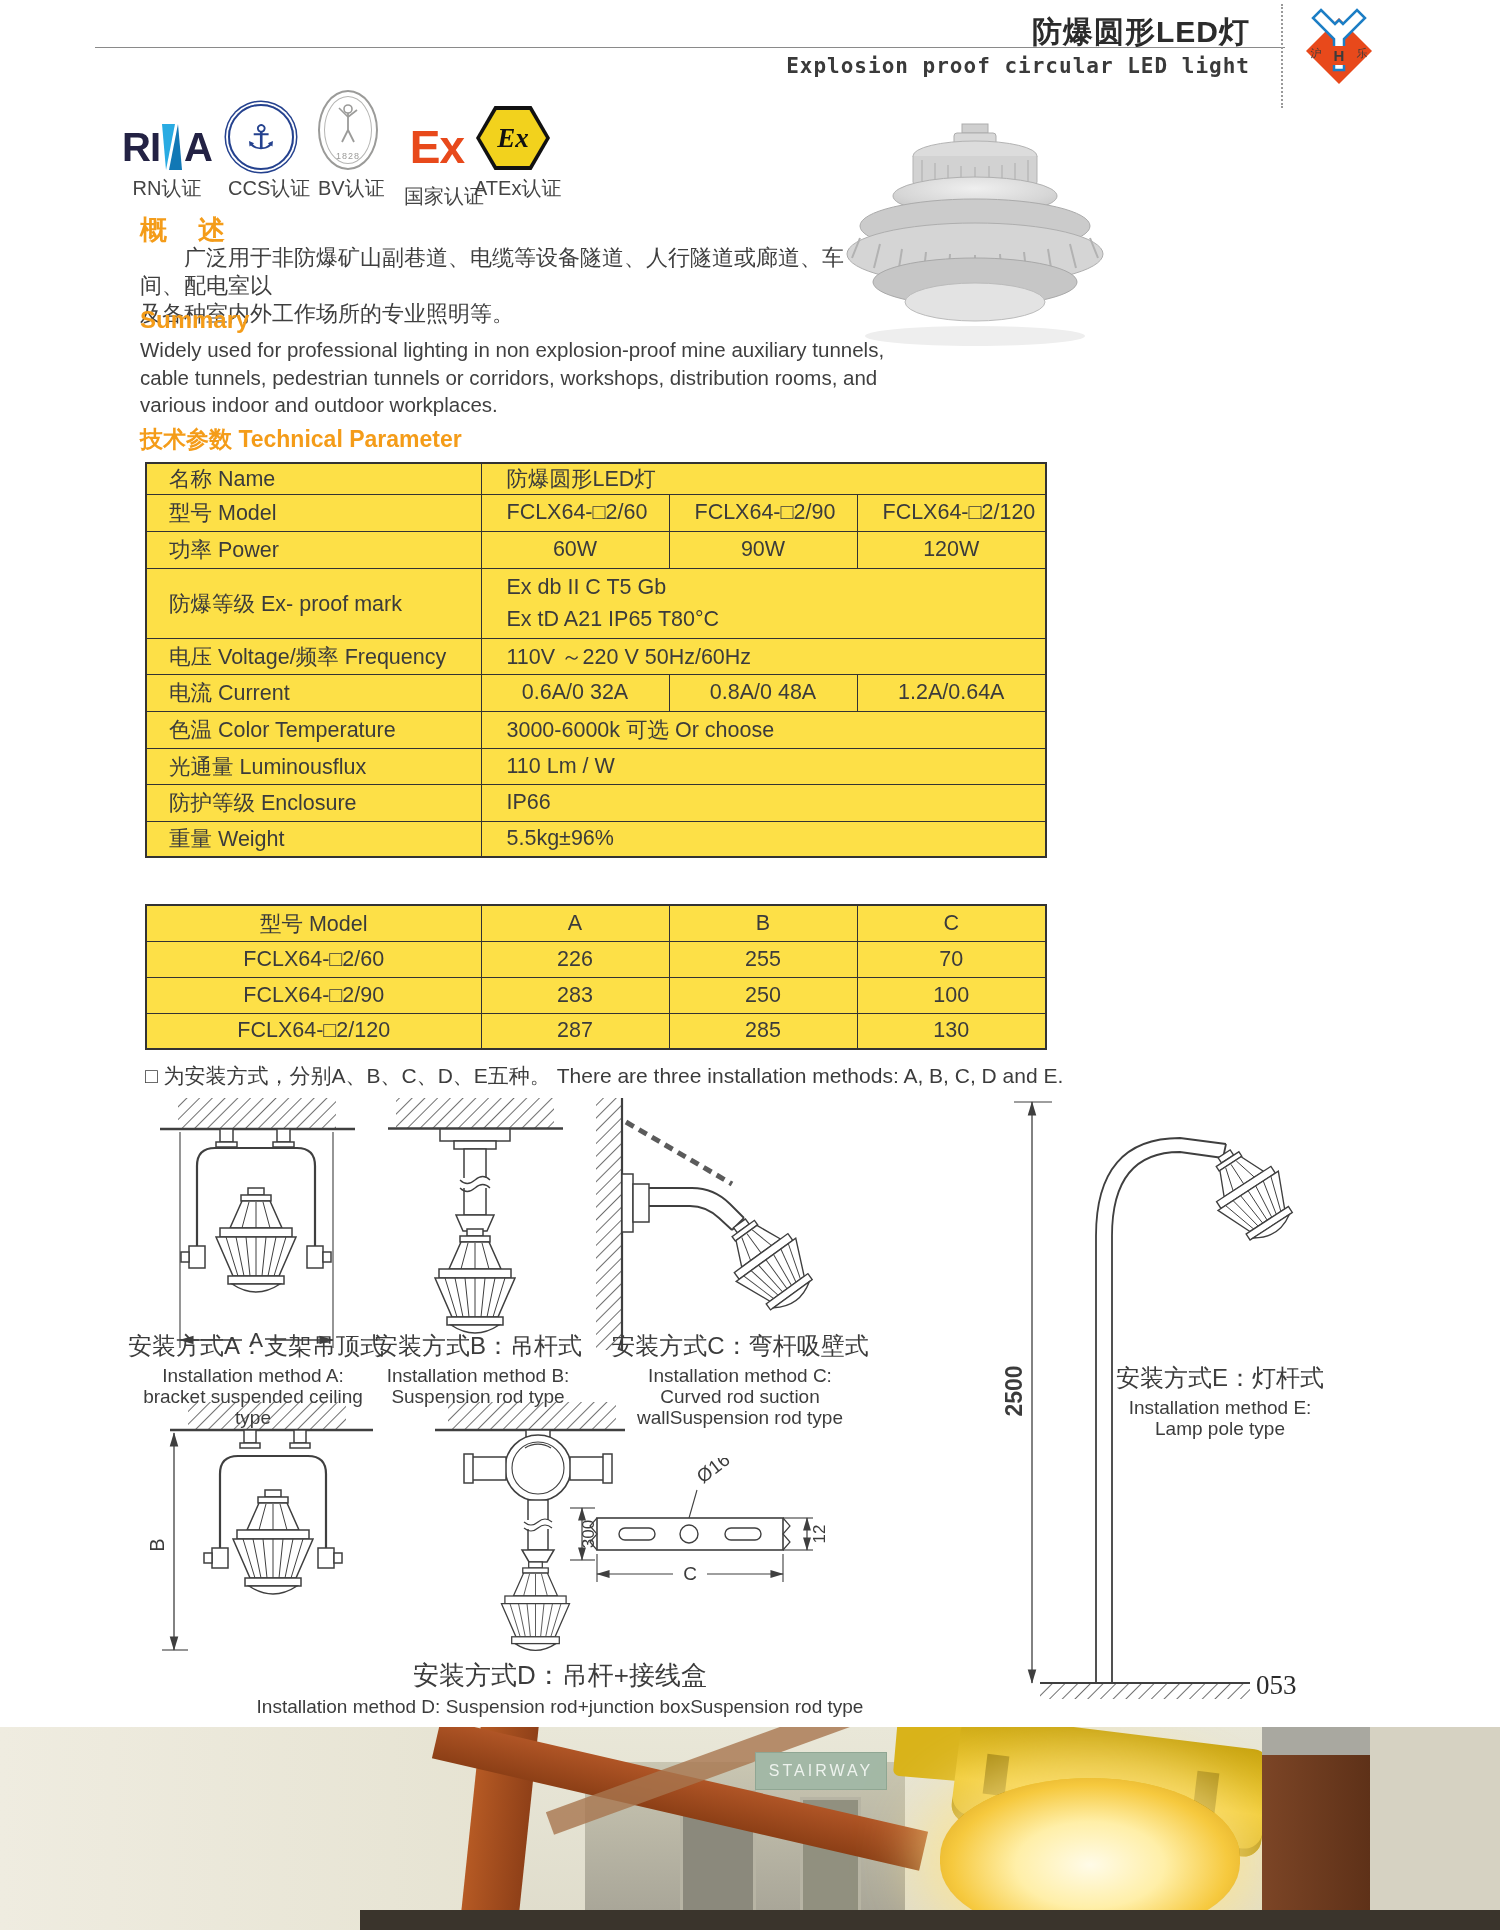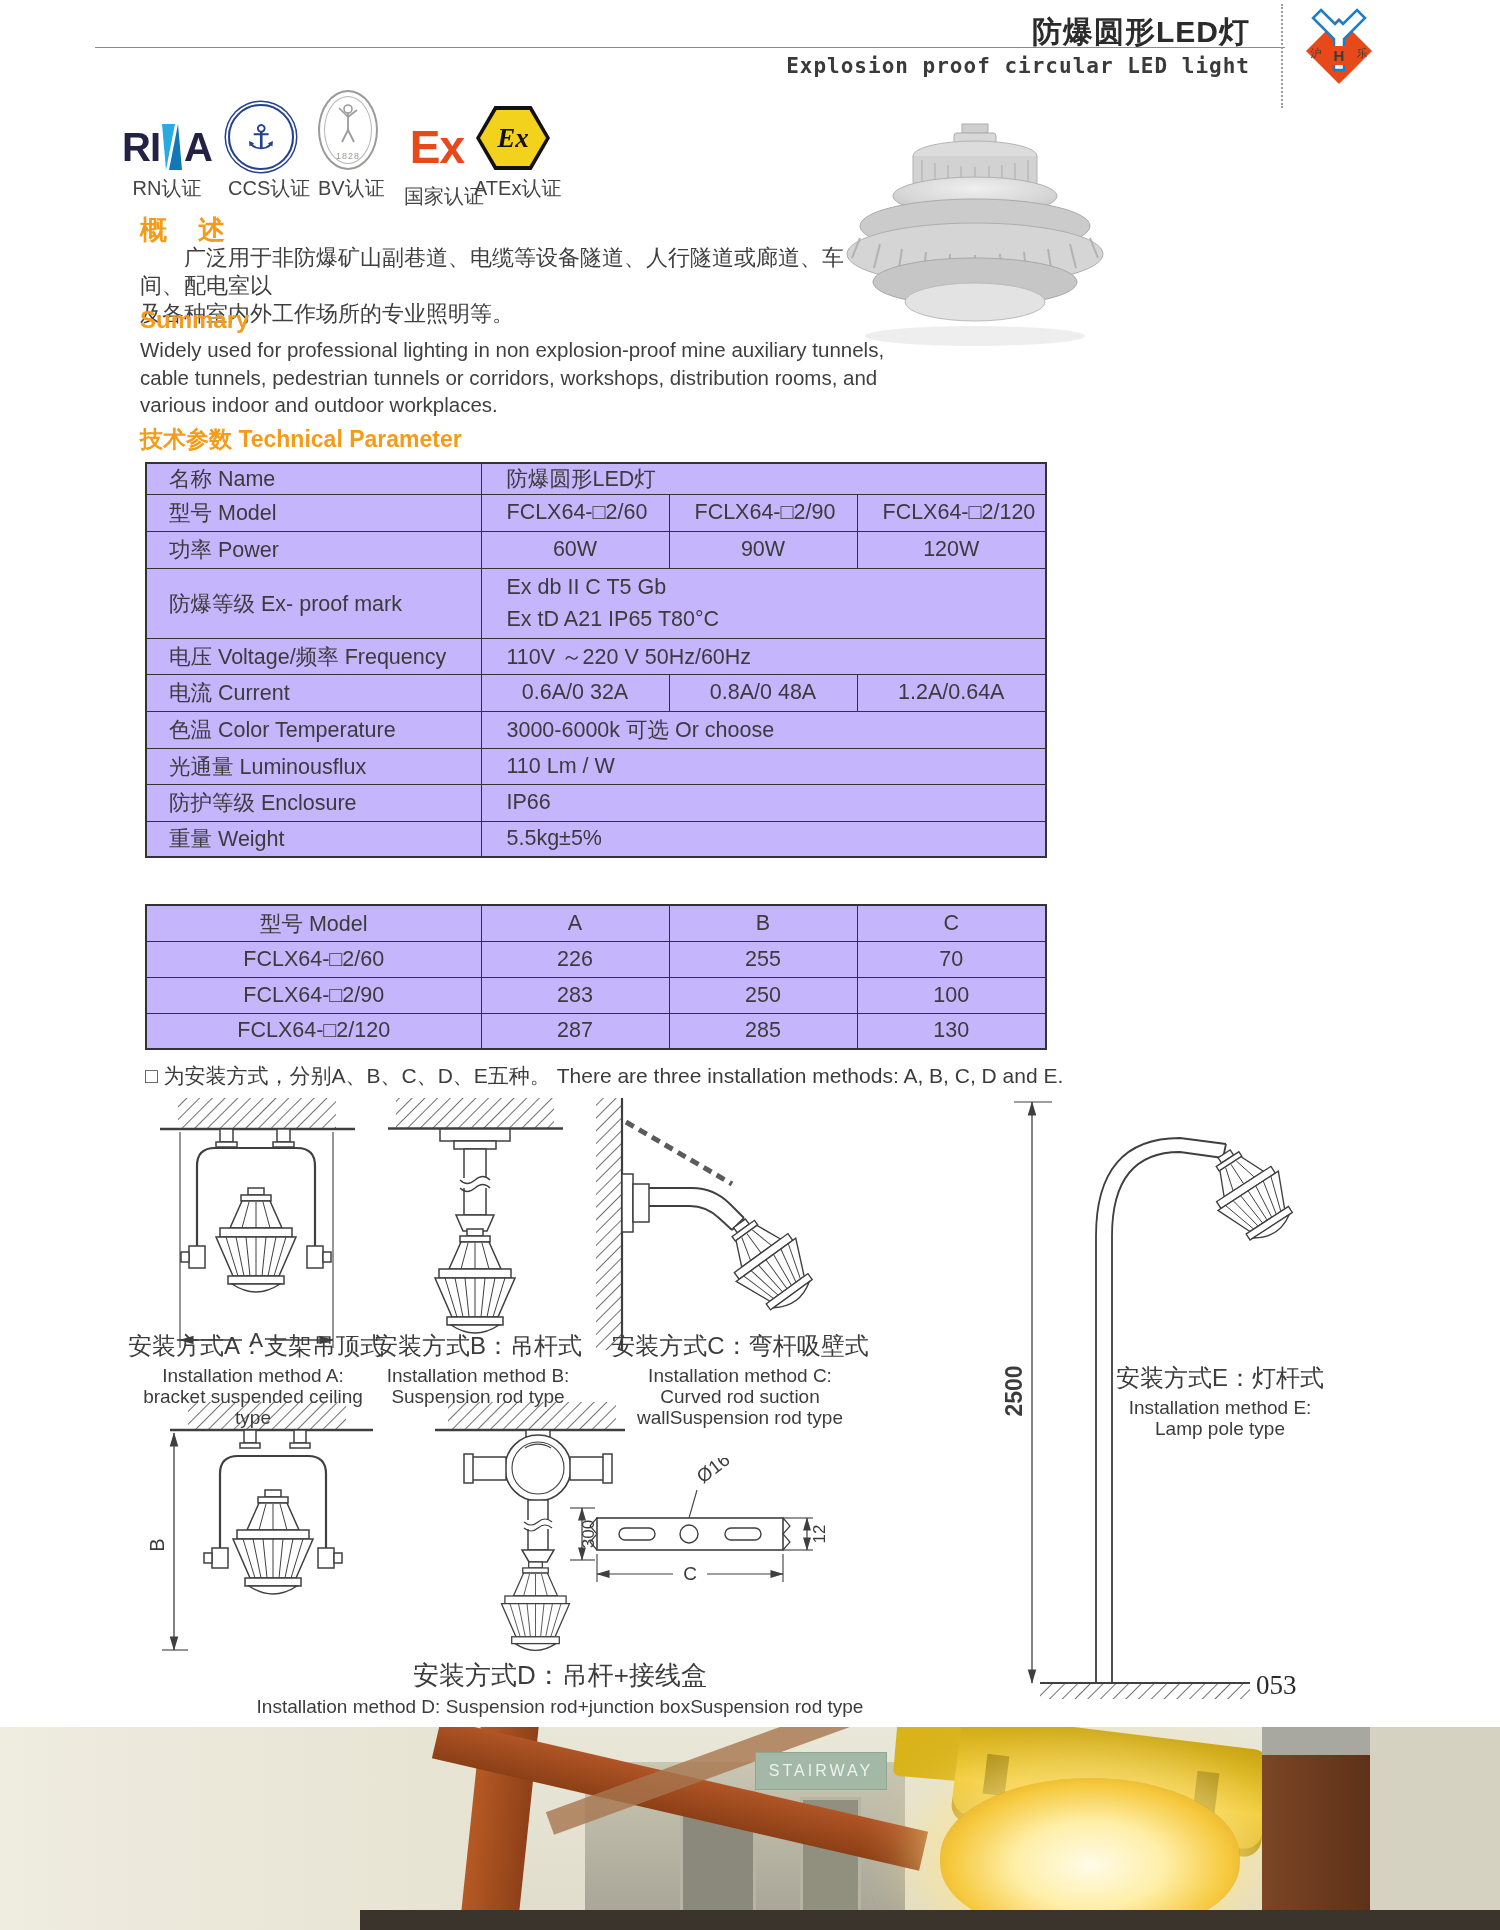--- a/index.html
+++ b/index.html
@@ -32,21 +32,21 @@
         display:flex;align-items:center;justify-content:center;font-family:"Liberation Serif",serif;
         font-style:italic;font-weight:bold;font-size:27px;color:#111;}
   
   .ov-h{left:140px;top:212px;font-size:27px;letter-spacing:2px;}
   .ov-zh{left:140px;top:244px;width:745px;font-size:22px;line-height:28px;white-space:pre-line;text-indent:2em;color:#3f3f3f;}
   .sum-h{left:140px;top:306px;font-size:24px;}
   .ov-en{left:140px;top:336px;width:770px;font-size:20.5px;line-height:27.5px;white-space:pre-line;color:#3f3f3f;}
   .tech-h{left:140px;top:424px;font-size:23px;}
   
   table.ptable,table.dtable{position:absolute;left:145px;border-collapse:collapse;table-layout:fixed;width:900px;
-        font-size:21.5px;color:#3b3b3b;border:2.5px solid #333;background:#c4b5fd;}
+        font-size:21.5px;color:#3b3b3b;border:2.5px solid #333;background:#fde047;}
   table.ptable{top:462px;}
   table.dtable{top:904px;}
   .ptable td,.dtable td{border:1.5px solid #333;padding:0;vertical-align:middle;}
   td.lb{padding-left:22px;text-align:left;}
   td.vl{padding-left:25px;text-align:left;}
   td.cn{text-align:center;}
   .twoline div{line-height:32px;}
   
   .note{left:145px;top:1062px;font-size:21px;color:#3c3c3c;}
   .cap{position:absolute;text-align:center;color:#3c3c3c;}
@@ -270,21 +270,21 @@
       <tr style="height:36px">
         <td class="lb">光通量 Luminousflux</td>
         <td class="vl" colspan="3">110 Lm / W</td>
       </tr>
       <tr style="height:37px">
         <td class="lb">防护等级 Enclosure</td>
         <td class="vl" colspan="3">IP66</td>
       </tr>
       <tr style="height:36px">
         <td class="lb">重量 Weight</td>
-        <td class="vl" colspan="3">5.5kg±5%</td>
+        <td class="vl" colspan="3">5.5kg±96%</td>
       </tr>
     </tbody>
   </table>
 
   <table class="dtable">
     <colgroup>
         <col style="width:335px">
         <col style="width:188px">
         <col style="width:188px">
         <col style="width:189px">

